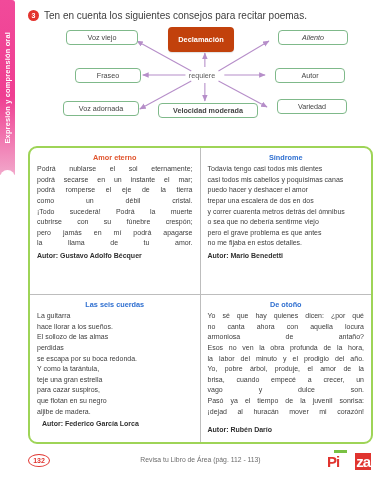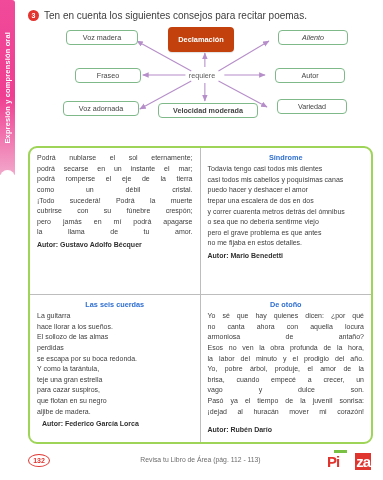--- a/index.html
+++ b/index.html
@@ -142,35 +142,36 @@
         <line x1="196" y1="54" x2="246" y2="80"></line>
         <line x1="182" y1="56" x2="182" y2="74"></line>
         <line x1="182" y1="40" x2="182" y2="26"></line>
       </g>
     </svg>
 
     <div class="dg-center" style="left:140px;top:0px;width:66px;">Declamación</div>
 
     <div class="dg-hub" style="left:150px;top:41px;width:48px;height:14px;">requiere</div>
 
-    <div class="dg-box" style="left:38px;top:3px;width:72px;">Voz madera</div>
+    <div class="dg-box" style="left:38px;top:3px;width:72px;">Voz viejo</div>
     <div class="dg-box" style="left:47px;top:41px;width:66px;">Fraseo</div>
     <div class="dg-box" style="left:35px;top:74px;width:76px;">Voz adornada</div>
 
     <div class="dg-box" style="left:250px;top:3px;width:70px;font-style:italic;">Aliento</div>
     <div class="dg-box" style="left:247px;top:41px;width:70px;">Autor</div>
     <div class="dg-box" style="left:249px;top:72px;width:70px;">Variedad</div>
 
     <div class="dg-box" style="left:130px;top:76px;width:100px;font-weight:bold;">Velocidad moderada</div>
   </div>
 
 
   <div class="poem-frame">
 
     <div class="poem c-left r-top">
+      <div class="poem-title t-red">Amor eterno</div>
       <div class="poem-lines justify">
         <span class="ln">Podrá nublarse el sol eternamente;</span>
         <span class="ln">podrá secarse en un instante el mar;</span>
         <span class="ln">podrá romperse el eje de la tierra</span>
         <span class="ln">como un débil cristal.</span>
         <span class="ln">¡Todo sucederá! Podrá la muerte</span>
         <span class="ln">cubrirse con su fúnebre crespón;</span>
         <span class="ln">pero jamás en mí podrá apagarse</span>
         <span class="ln">la llama de tu amor.</span>
       </div>

